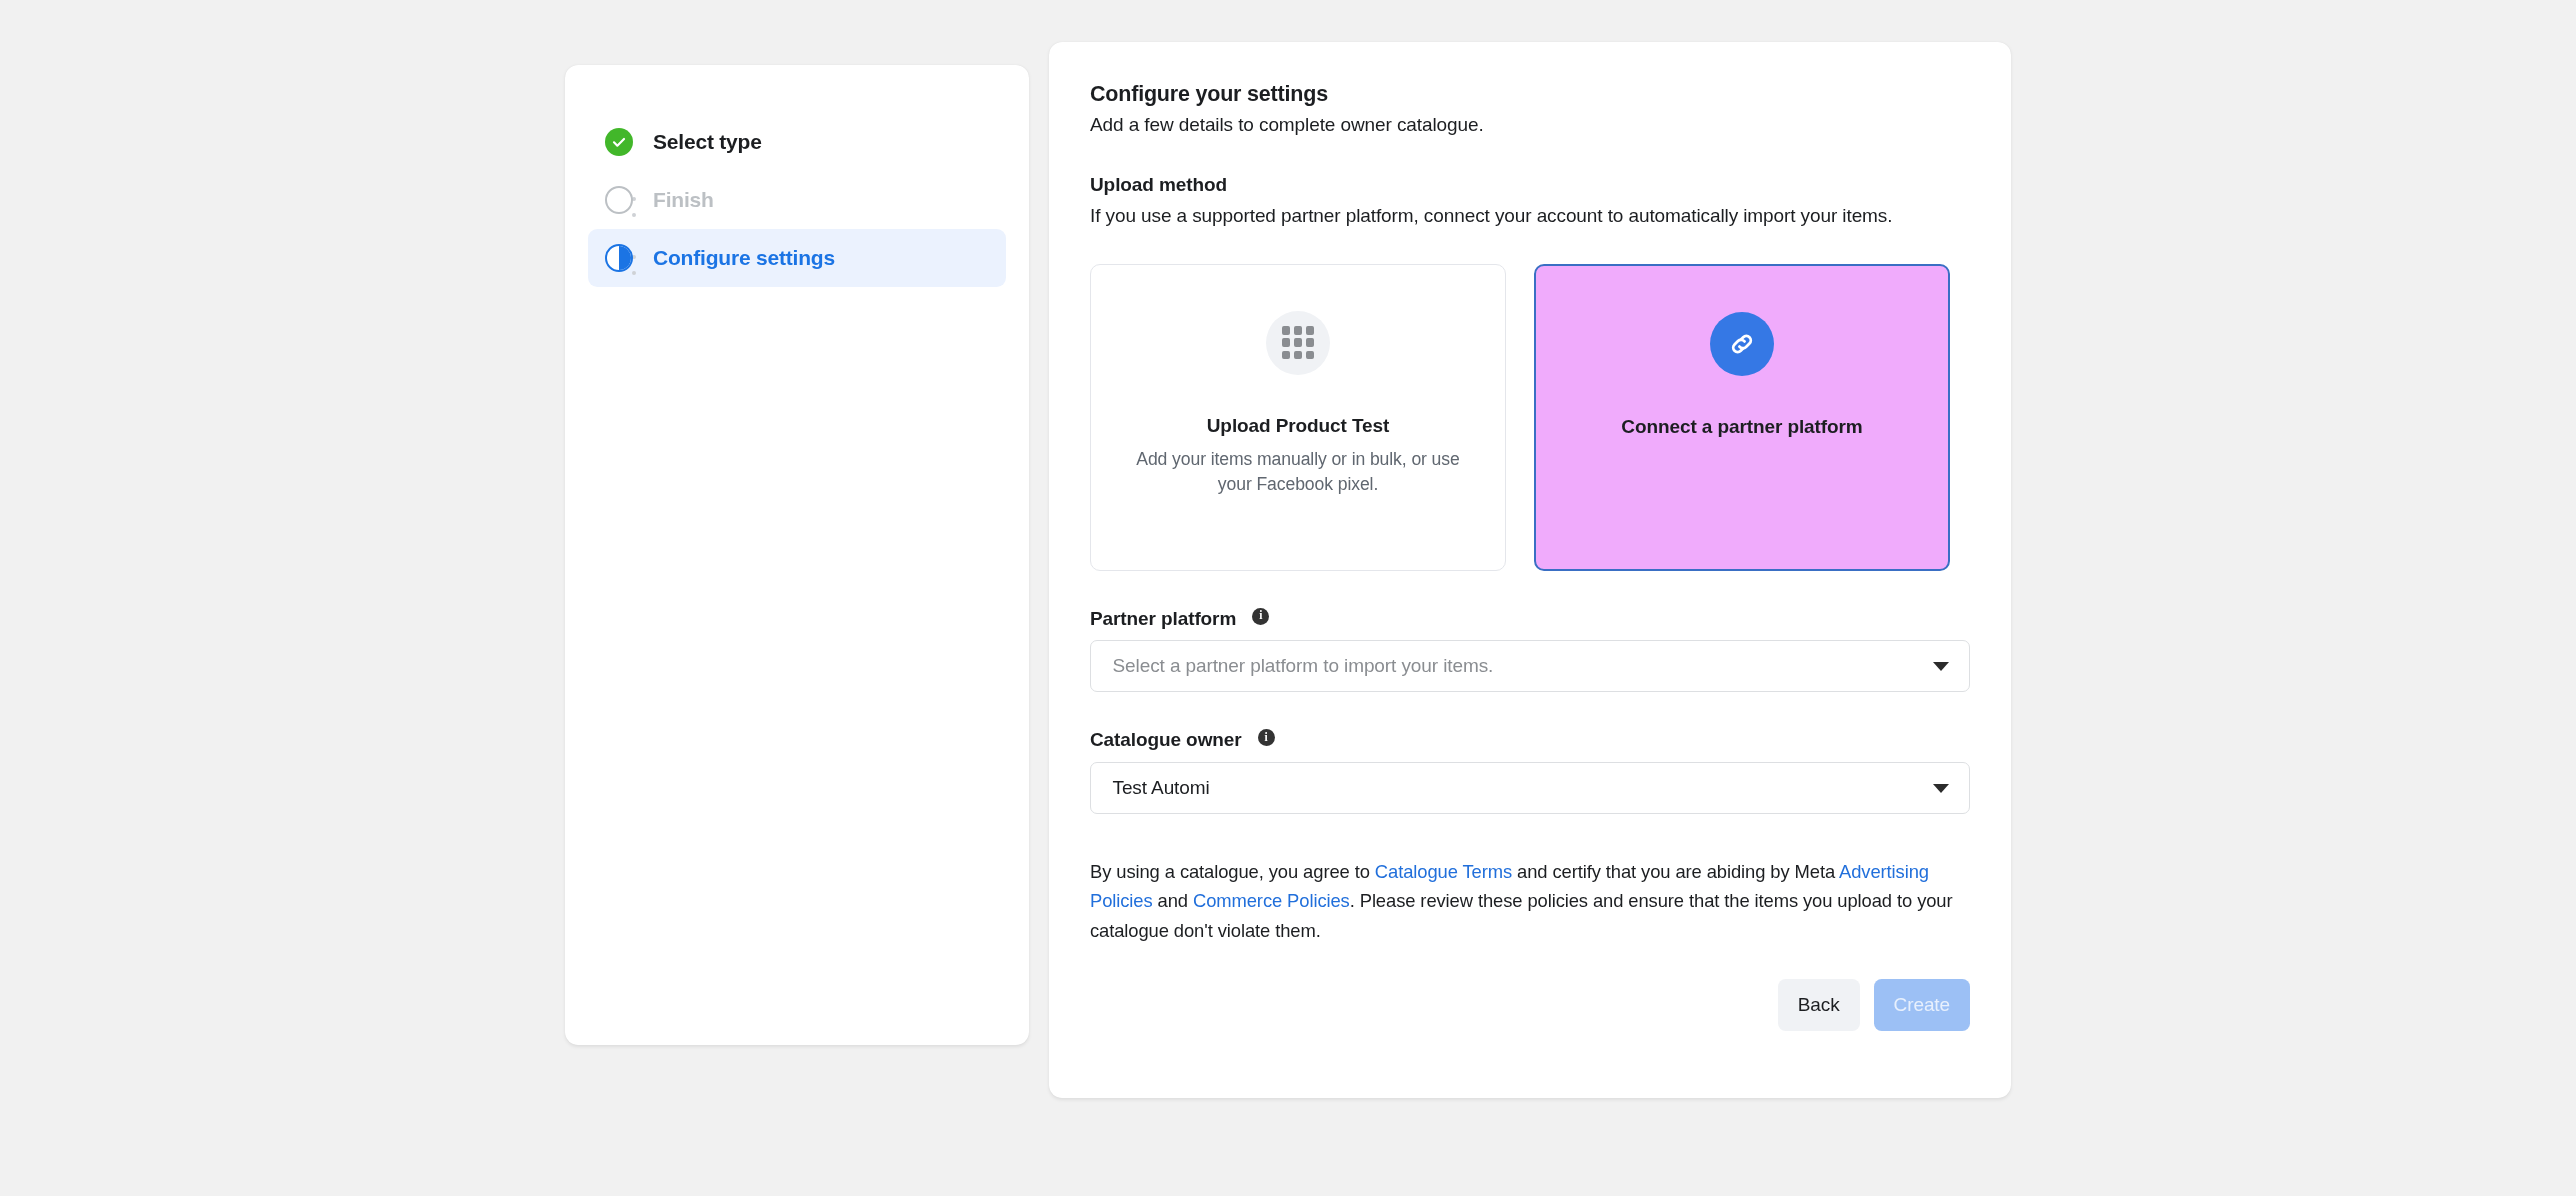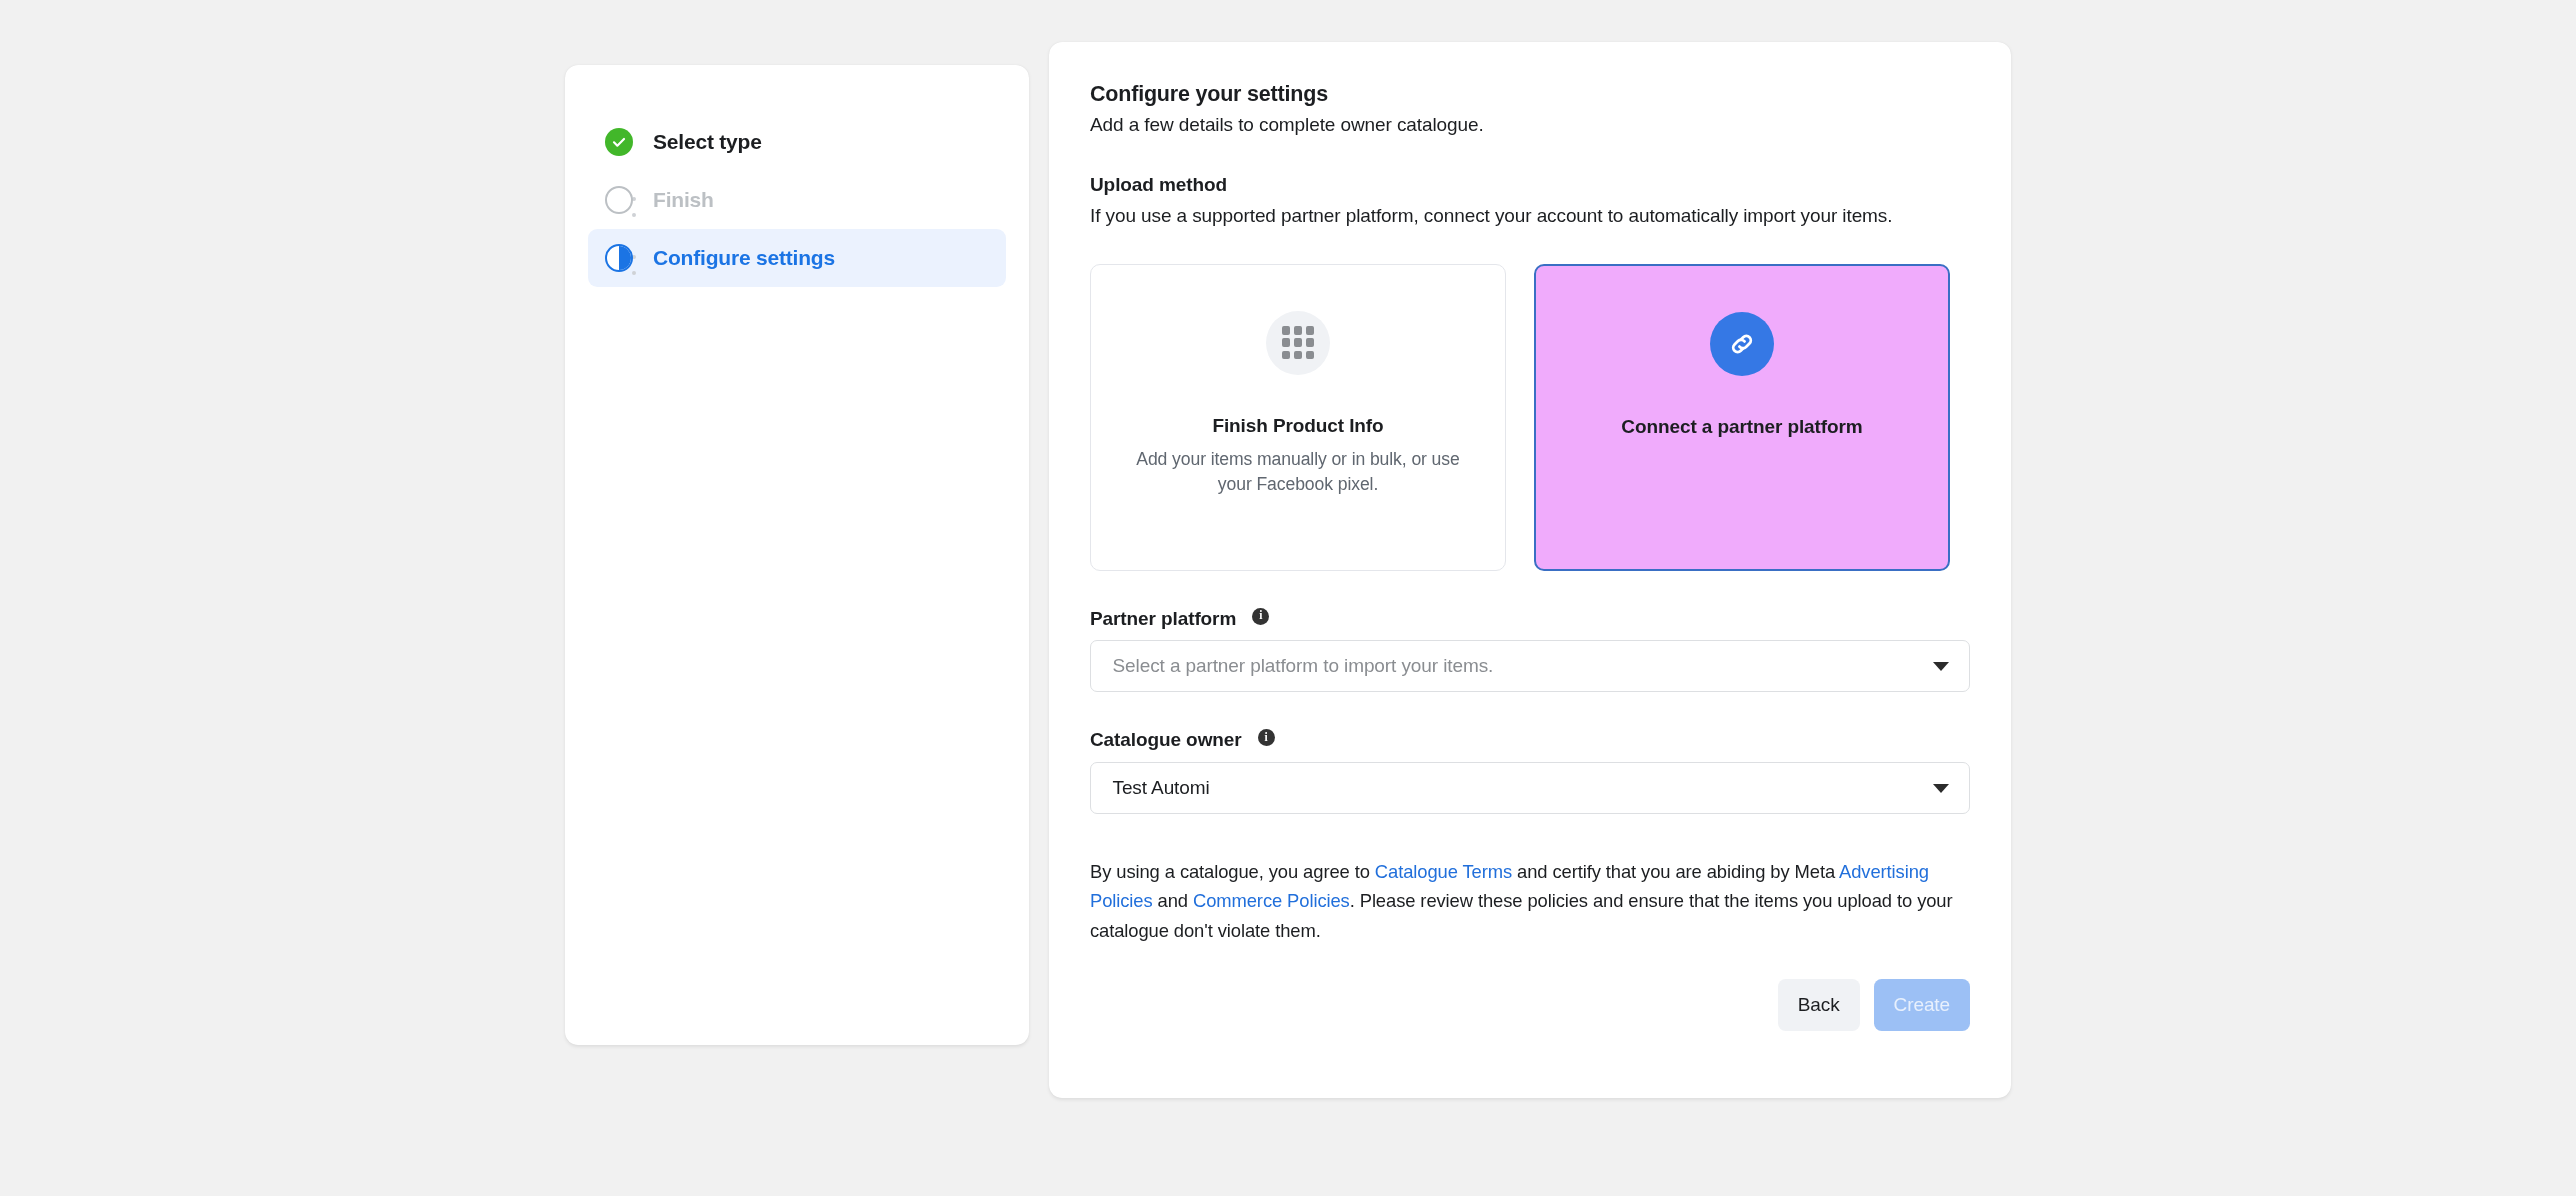--- a/index.html
+++ b/index.html
@@ -374,21 +374,21 @@
               <i></i>
               <i></i>
               <i></i>
               <i></i>
               <i></i>
               <i></i>
               <i></i>
               <i></i>
           </span>
         </span>
-        <div class="card-title">Finish Product Info</div>
+        <div class="card-title">Upload Product Test</div>
         <div class="card-desc">Add your items manually or in bulk, or use your Facebook pixel.</div>
       </div>
 
       <div class="card selected">
         <span class="card-icon-wrap blue">
           <svg width="32" height="32" viewBox="0 0 24 24" aria-hidden="true">
             <g fill="none" stroke="#ffffff" stroke-width="2.1" stroke-linecap="round">
               <path d="M10.1 13.9a3.3 3.3 0 0 0 4.9.35l2.6-2.6a3.3 3.3 0 0 0-4.67-4.67l-1.5 1.49"></path>
               <path d="M13.9 10.1a3.3 3.3 0 0 0-4.9-.35l-2.6 2.6a3.3 3.3 0 0 0 4.67 4.67l1.49-1.49"></path>
             </g>

